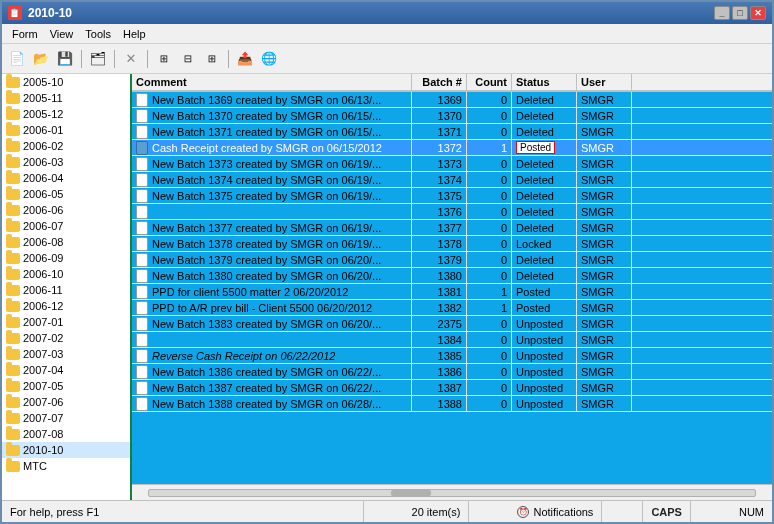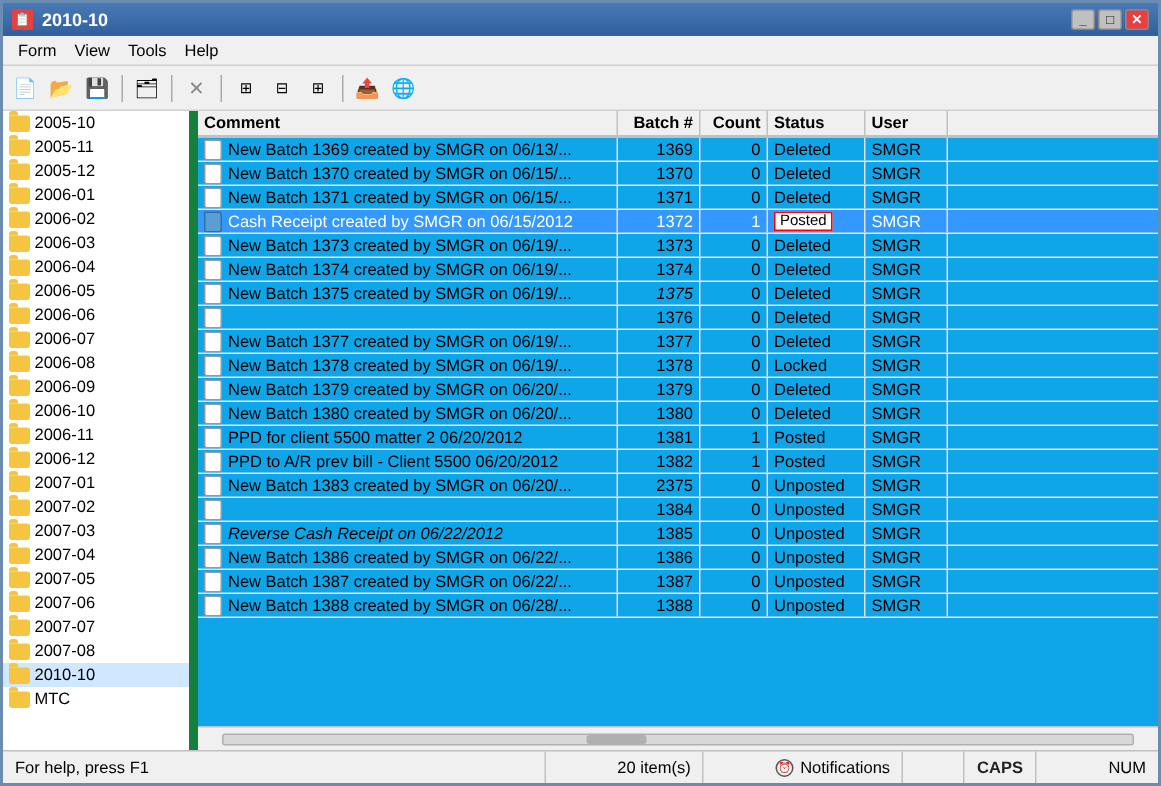--- a/index.html
+++ b/index.html
@@ -113,21 +113,21 @@
     .main-content {
       flex: 1;
       display: flex;
       overflow: hidden;
     }
 
     
     .sidebar {
       width: 130px;
       background: white;
-      border-right: 6px solid #15803d;
+      border-right: 2px solid #15803d;
       overflow-y: scroll;
       overflow-x: hidden;
     }
     .sidebar-item {
       display: flex;
       align-items: center;
       padding: 1px 4px;
       cursor: pointer;
       white-space: nowrap;
       font-size: 11px;
@@ -596,21 +596,21 @@
             <div class="td col-status">Deleted</div>
             <div class="td col-user">SMGR</div>
           </div>
           <div class="table-row">
             <div class="td col-comment">
               <div class="row-icon">
                 <div class="doc-icon"></div>
               </div>
               <span style="overflow: hidden; text-overflow: ellipsis; white-space: nowrap;">New Batch 1375 created by SMGR on 06/19/...</span>
             </div>
-            <div class="td col-batch" style="justify-content: flex-end; font-style: italic;">1375</div>
+            <div class="td col-batch" style="justify-content: flex-end;">1375</div>
             <div class="td col-count" style="justify-content: flex-end;">0</div>
             <div class="td col-status">Deleted</div>
             <div class="td col-user">SMGR</div>
           </div>
           <div class="table-row">
             <div class="td col-comment">
               <div class="row-icon">
                 <div class="doc-icon"></div>
               </div>
             </div>

